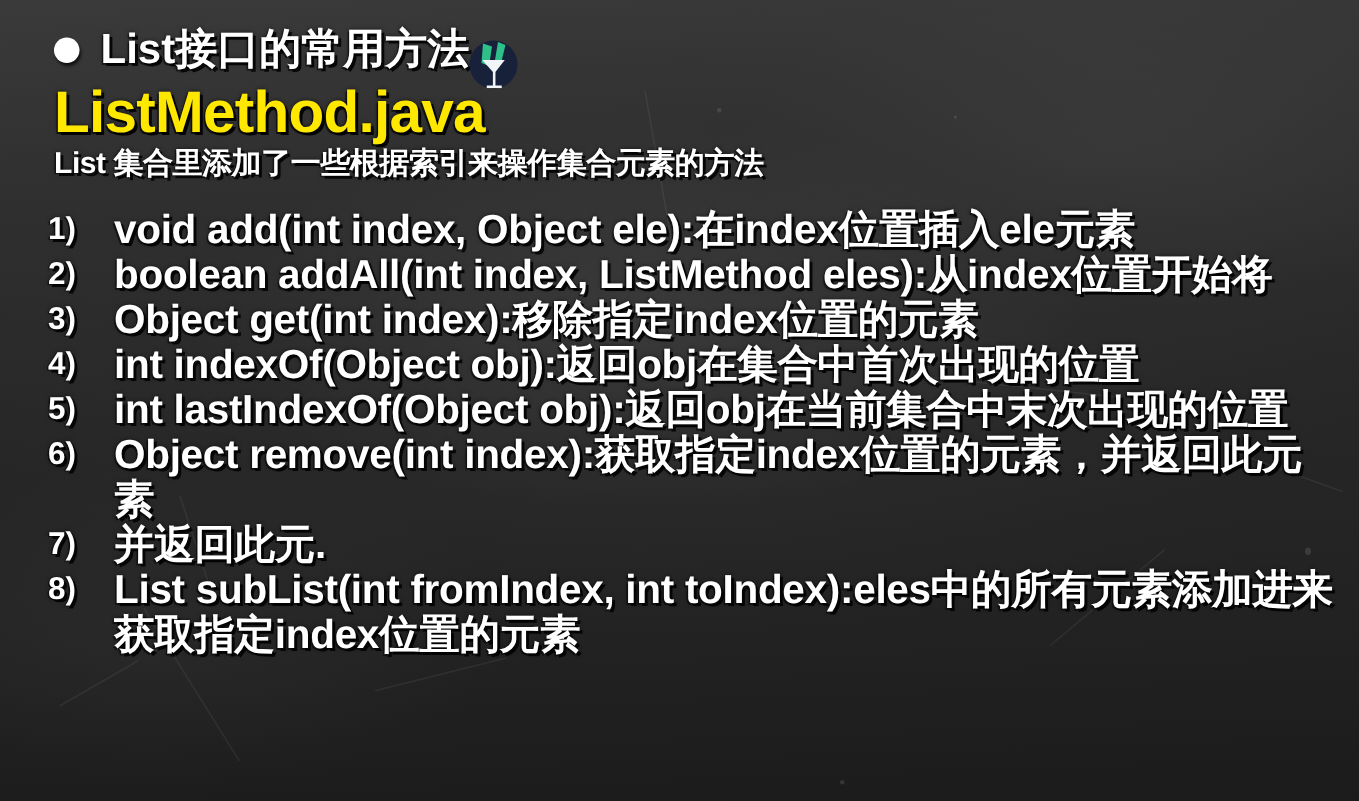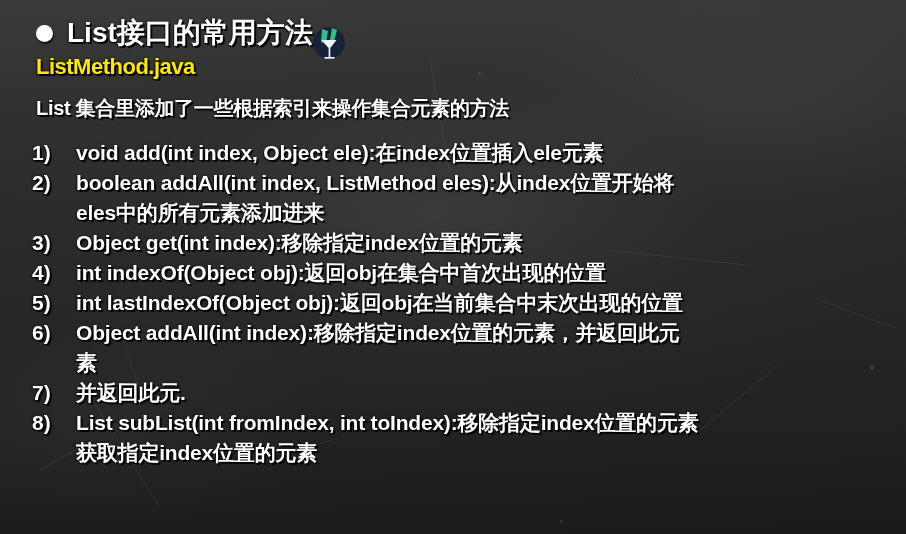--- a/index.html
+++ b/index.html
@@ -67,21 +67,21 @@
       2px 2px 0 rgba(0,0,0,0.85),
       -1px 1px 0 rgba(0,0,0,0.5),
       0 0 3px rgba(0,0,0,0.6);
     letter-spacing: 0px;
   }
 
   #filename {
     position: absolute;
     left: 36px;
     top: 54px;
-    font-size: 22px;
+    font-size: 39px;
     font-weight: bold;
     color: #ffe800;
     text-shadow:
       2px 2px 0 rgba(0,0,0,0.9),
       -1px 1px 0 rgba(0,0,0,0.6),
       0 0 3px rgba(0,0,0,0.65);
     letter-spacing: -0.5px;
   }
 
   #subtitle {
@@ -119,21 +119,21 @@
     line-height: 30px;
     text-shadow:
       2px 2px 0 rgba(0,0,0,0.85),
       -1px 1px 0 rgba(0,0,0,0.5),
       0 0 3px rgba(0,0,0,0.6);
   }
   .li-body {
     flex: 1 1 auto;
   }
   .li-seg {
-    font-size: 21px;
+    font-size: 27px;
     font-weight: bold;
     color: #ffffff;
     line-height: 30px;
     white-space: nowrap;
     letter-spacing: -0.2px;
     text-shadow:
       2px 2px 0 rgba(0,0,0,0.85),
       -1px 1px 0 rgba(0,0,0,0.5),
       0 0 3px rgba(0,0,0,0.6);
   }
@@ -182,21 +182,20 @@
         <div class="li">
           <div class="li-num">1)</div>
           <div class="li-body">
             <div class="li-seg">void add(int index, Object ele):在index位置插入ele元素</div>
           </div>
         </div>
         <div class="li">
           <div class="li-num">2)</div>
           <div class="li-body">
             <div class="li-seg">boolean addAll(int index, ListMethod eles):从index位置开始将</div>
-            <div class="li-seg">eles中的所有元素添加进来</div>
           </div>
         </div>
         <div class="li">
           <div class="li-num">3)</div>
           <div class="li-body">
             <div class="li-seg">Object get(int index):移除指定index位置的元素</div>
           </div>
         </div>
         <div class="li">
           <div class="li-num">4)</div>
@@ -206,34 +205,34 @@
         </div>
         <div class="li">
           <div class="li-num">5)</div>
           <div class="li-body">
             <div class="li-seg">int lastIndexOf(Object obj):返回obj在当前集合中末次出现的位置</div>
           </div>
         </div>
         <div class="li">
           <div class="li-num">6)</div>
           <div class="li-body">
-            <div class="li-seg">Object addAll(int index):移除指定index位置的元素，并返回此元</div>
+            <div class="li-seg">Object remove(int index):获取指定index位置的元素，并返回此元</div>
             <div class="li-seg">素</div>
           </div>
         </div>
         <div class="li">
           <div class="li-num">7)</div>
           <div class="li-body">
             <div class="li-seg">并返回此元.</div>
           </div>
         </div>
         <div class="li">
           <div class="li-num">8)</div>
           <div class="li-body">
-            <div class="li-seg">List subList(int fromIndex, int toIndex):移除指定index位置的元素</div>
+            <div class="li-seg">List subList(int fromIndex, int toIndex):eles中的所有元素添加进来</div>
             <div class="li-seg">获取指定index位置的元素</div>
           </div>
         </div>
       </div>
 
     <div id="cursor-icon">
       <svg width="46" height="46" viewBox="0 0 46 46" xmlns="http://www.w3.org/2000/svg">
         <circle cx="23" cy="25" r="16" fill="#17213a"></circle>
         <path d="M16 11 L22 13 L20 26 L15 24 Z" fill="#2fc08a"></path>
         <path d="M26 10 L31 12 L28 24 L24 22 Z" fill="#2fc08a"></path>

